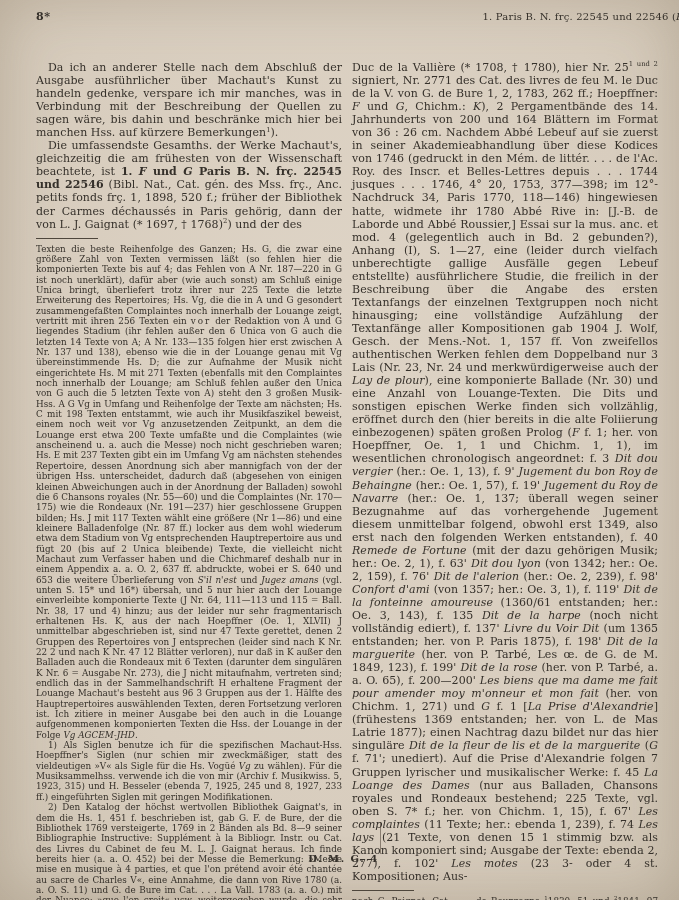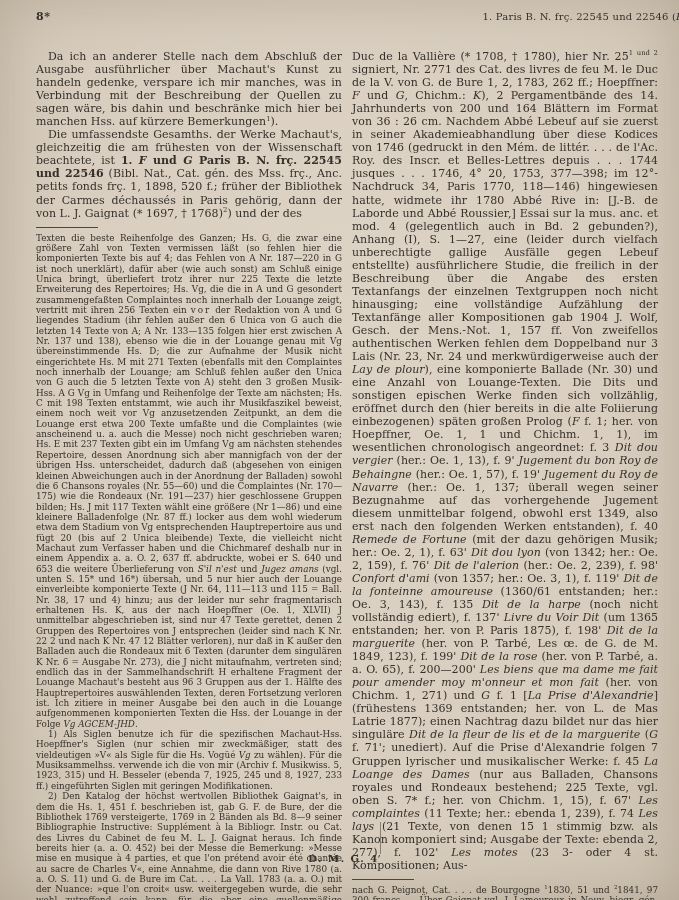--- a/index.html
+++ b/index.html
@@ -6,21 +6,21 @@
   .page{
     position:relative;width:679px;height:900px;overflow:hidden;
     background:radial-gradient(ellipse at 50% 38%, #ded4c6 0%, #d8cdbe 62%, #cec3b2 100%);
     box-shadow:inset 0 0 60px rgba(110,92,70,.28);
     color:#35302a;
     font-family:"DejaVu Serif", serif;
   }
   .hdr{position:absolute;top:10px;left:0;width:100%;height:18px;}
   .pagenum{position:absolute;left:36px;top:0;font-size:11px;font-weight:bold;letter-spacing:.5px;}
   .runtitle{position:absolute;left:0;top:1px;width:100%;text-align:right;font-size:10px;letter-spacing:.2px;padding-left:23px;}
-  .content{position:absolute;top:50px;left:36px;width:626px;height:812px;display:flex;gap:10px;}
+  .content{position:absolute;top:61px;left:36px;width:626px;height:812px;display:flex;gap:10px;}
   .col{width:306px;display:flex;flex-direction:column;}
   .main{font-size:11px;line-height:13.05px;text-align:justify;letter-spacing:.05px;}
   .fn{font-size:8.8px;line-height:10.35px;text-align:justify;}
   .para{margin:0;}
   .indent{text-indent:12px;}
   .fnrule{width:62px;border:none;border-top:1px solid #4e463c;margin:7px 0 5px 0;}
   .b{font-weight:bold;}
   .i{font-style:italic;}
   .sup{vertical-align:super;font-size:.62em;line-height:0;margin-top:44px;}
   .sp{letter-spacing:2px;}

